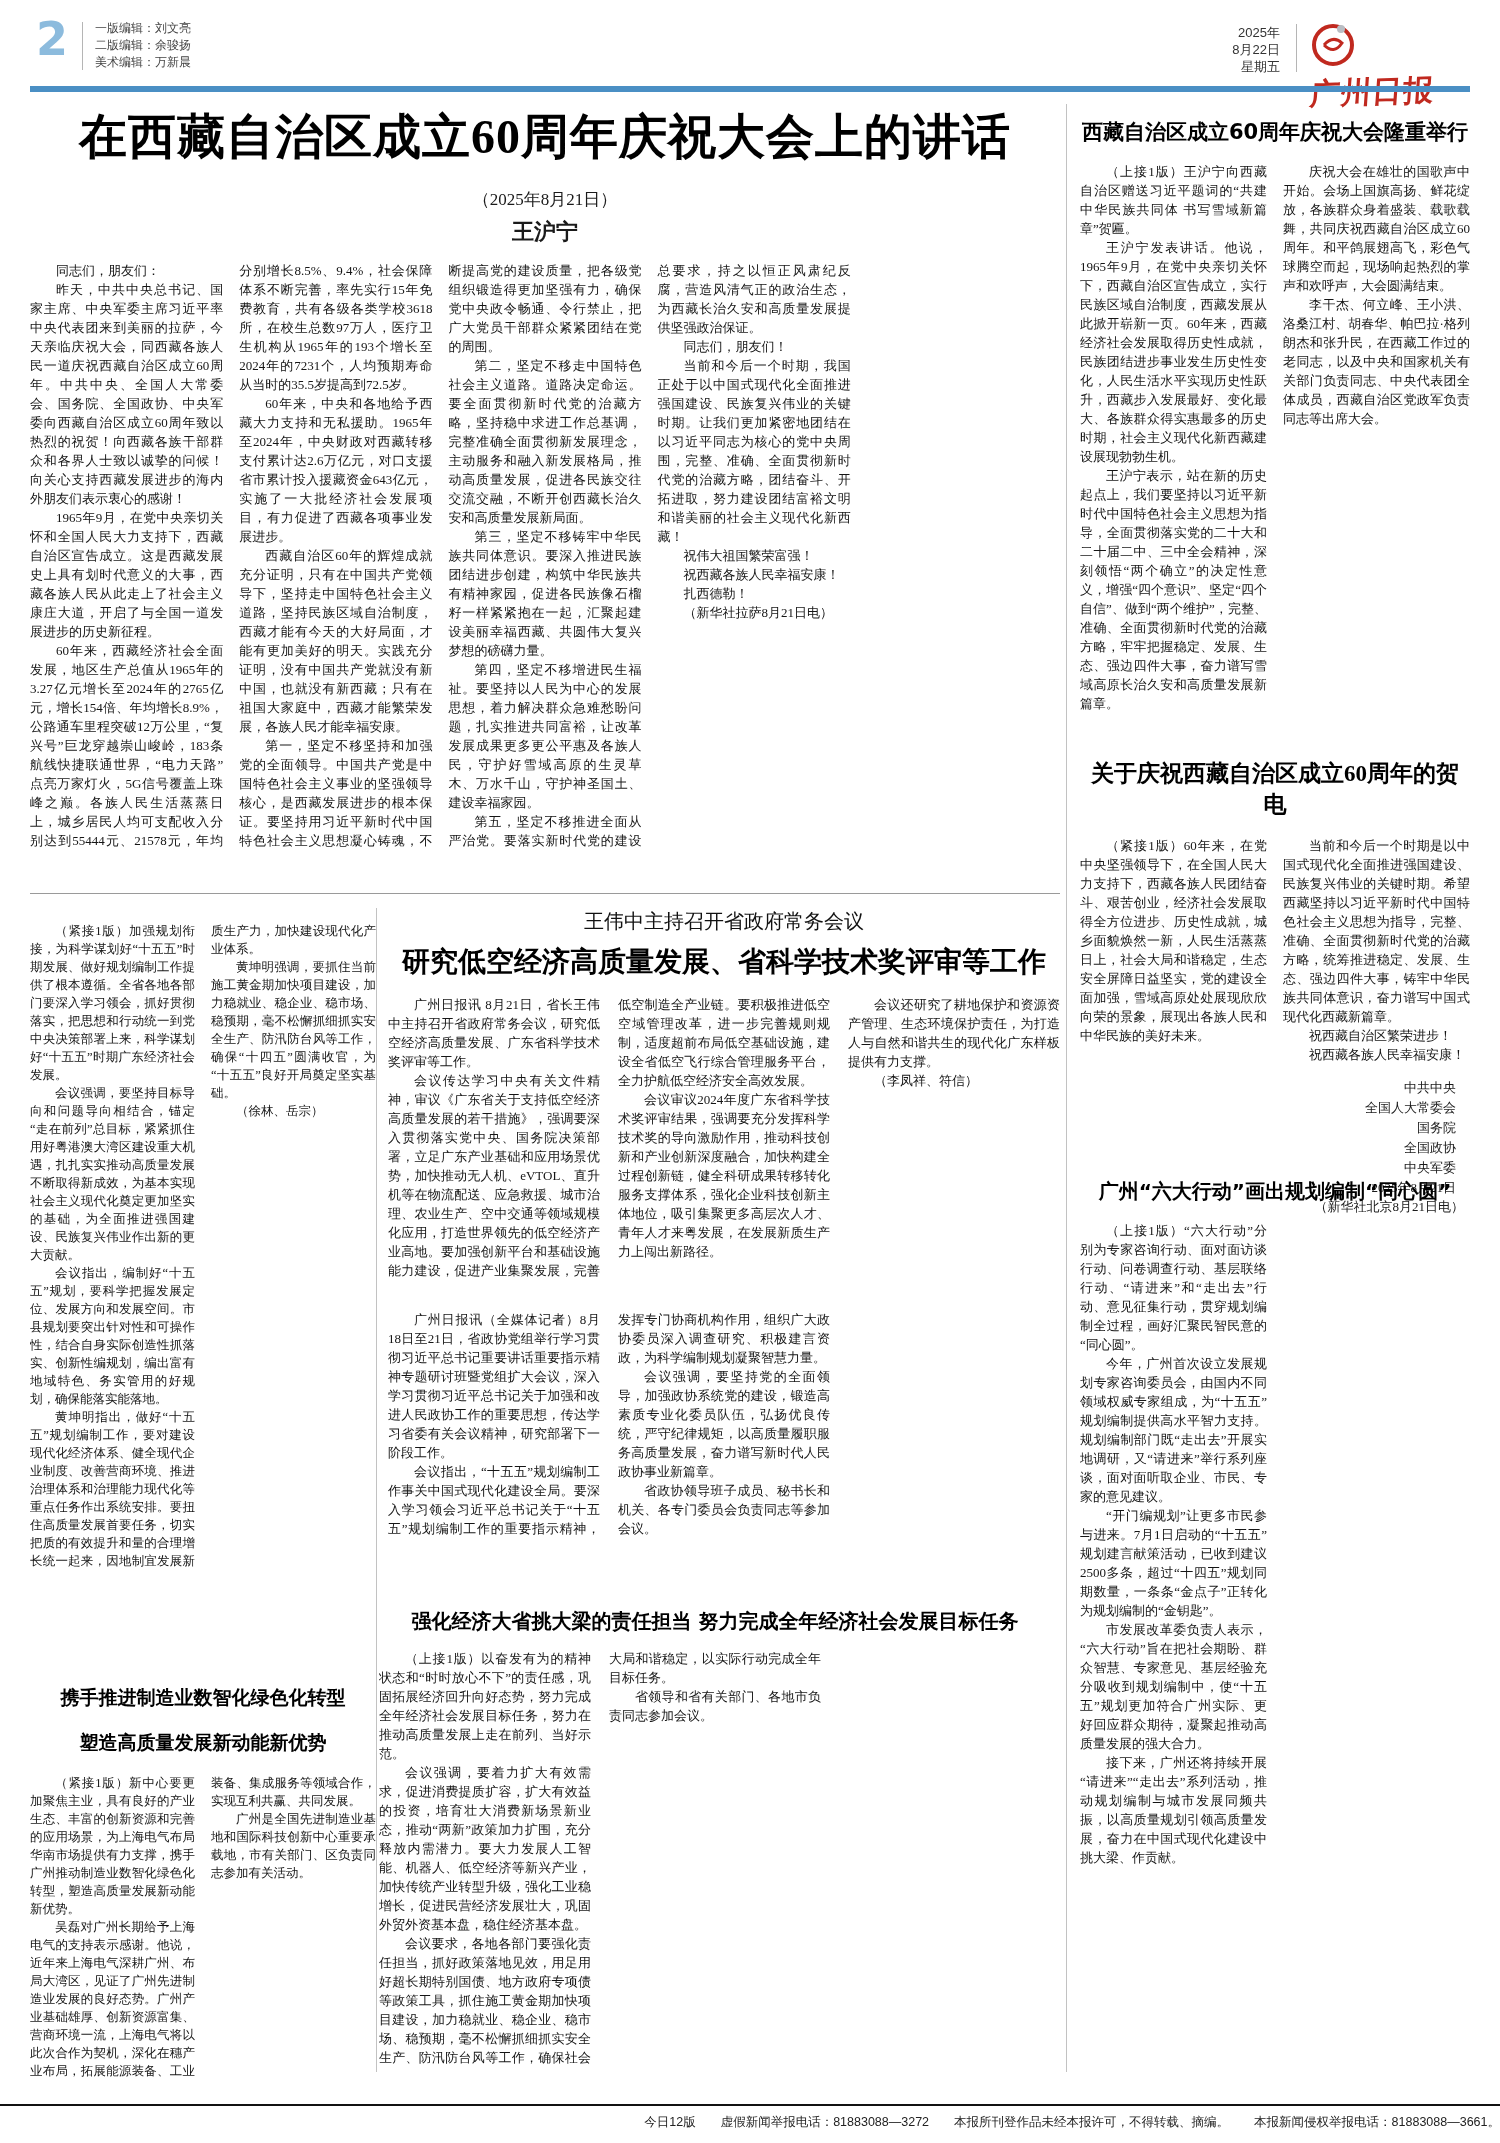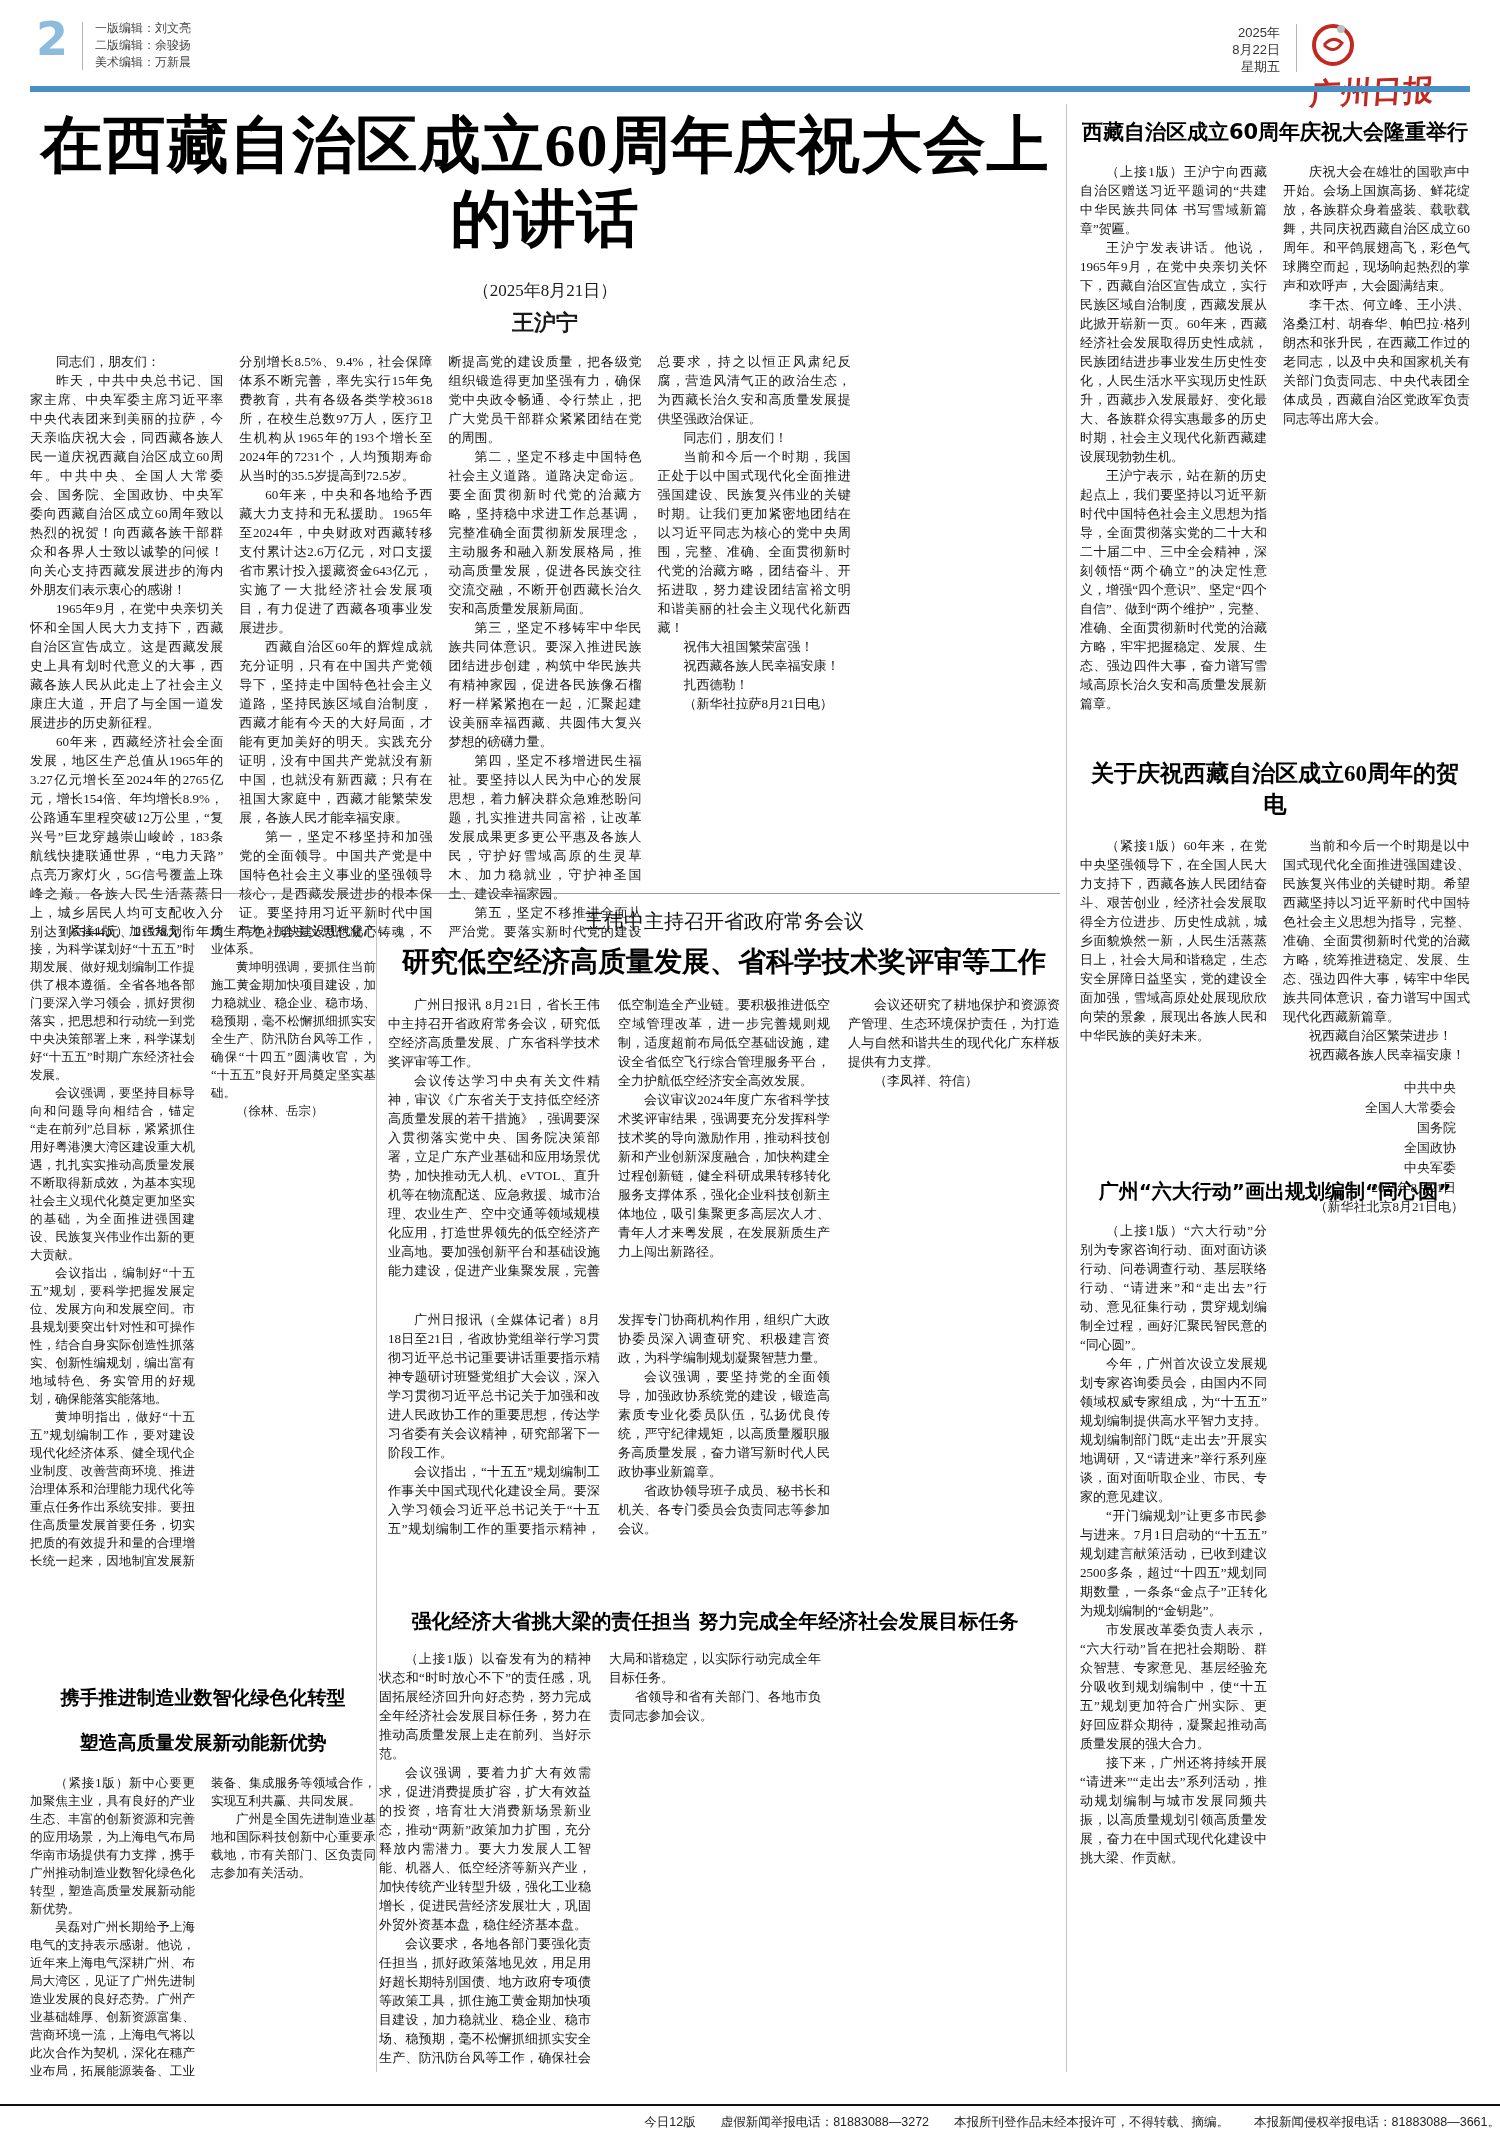--- a/index.html
+++ b/index.html
@@ -23,21 +23,21 @@
   .masthead .logo-circle{display:inline-block;vertical-align:middle;}
   .masthead .logo-text{display:inline-block;vertical-align:middle;font-size:30px;font-weight:900;
                        transform:skewX(-6deg) rotate(-2deg);letter-spacing:1px;}
   .accent-bar{position:absolute;left:30px;top:86px;width:1440px;height:6px;background:#4a8fc4;}
   
   .vrule{position:absolute;width:1px;background:#c2c2c2;}
   .hrule{position:absolute;height:1px;background:#9a9a9a;}
   
   .kicker{text-align:center;font-family:"DejaVu Sans","Liberation Sans",sans-serif;font-size:20px;
           color:#111;margin:0;}
-  h1.big-head{margin:0;text-align:center;font-size:62px;line-height:1.2;font-weight:900;color:#000;
+  h1.big-head{margin:0;text-align:center;font-size:48px;line-height:1.2;font-weight:900;color:#000;
               letter-spacing:1px;}
   .dateline{text-align:center;font-size:17px;margin:22px 0 0;}
   .author{text-align:center;font-size:22px;font-weight:bold;margin:6px 0 0;}
   .head-sans{font-family:"DejaVu Sans","Liberation Sans",sans-serif;font-weight:bold;color:#000;
              text-align:center;margin:0;}
   .head-serif{font-weight:bold;color:#000;text-align:center;margin:0;font-family:"Liberation Serif",serif;}
   .cols{column-fill:auto;overflow:hidden;text-align:justify;font-size:13px;line-height:19px;color:#151515;}
   .cols p{margin:0;text-indent:2em;}
   .c5{column-count:5;column-gap:16px;}
   .c3{column-count:3;column-gap:18px;}
@@ -91,21 +91,21 @@
     <div class="cols c5" style="height:600px;margin-top:14px;">
         <p>同志们，朋友们：</p>
         <p>昨天，中共中央总书记、国家主席、中央军委主席习近平率中央代表团来到美丽的拉萨，今天亲临庆祝大会，同西藏各族人民一道庆祝西藏自治区成立60周年。中共中央、全国人大常委会、国务院、全国政协、中央军委向西藏自治区成立60周年致以热烈的祝贺！向西藏各族干部群众和各界人士致以诚挚的问候！向关心支持西藏发展进步的海内外朋友们表示衷心的感谢！</p>
         <p>1965年9月，在党中央亲切关怀和全国人民大力支持下，西藏自治区宣告成立。这是西藏发展史上具有划时代意义的大事，西藏各族人民从此走上了社会主义康庄大道，开启了与全国一道发展进步的历史新征程。</p>
         <p>60年来，西藏经济社会全面发展，地区生产总值从1965年的3.27亿元增长至2024年的2765亿元，增长154倍、年均增长8.9%，公路通车里程突破12万公里，“复兴号”巨龙穿越崇山峻岭，183条航线快捷联通世界，“电力天路”点亮万家灯火，5G信号覆盖上珠峰之巅。各族人民生活蒸蒸日上，城乡居民人均可支配收入分别达到55444元、21578元，年均分别增长8.5%、9.4%，社会保障体系不断完善，率先实行15年免费教育，共有各级各类学校3618所，在校生总数97万人，医疗卫生机构从1965年的193个增长至2024年的7231个，人均预期寿命从当时的35.5岁提高到72.5岁。</p>
         <p>60年来，中央和各地给予西藏大力支持和无私援助。1965年至2024年，中央财政对西藏转移支付累计达2.6万亿元，对口支援省市累计投入援藏资金643亿元，实施了一大批经济社会发展项目，有力促进了西藏各项事业发展进步。</p>
         <p>西藏自治区60年的辉煌成就充分证明，只有在中国共产党领导下，坚持走中国特色社会主义道路，坚持民族区域自治制度，西藏才能有今天的大好局面，才能有更加美好的明天。实践充分证明，没有中国共产党就没有新中国，也就没有新西藏；只有在祖国大家庭中，西藏才能繁荣发展，各族人民才能幸福安康。</p>
         <p>第一，坚定不移坚持和加强党的全面领导。中国共产党是中国特色社会主义事业的坚强领导核心，是西藏发展进步的根本保证。要坚持用习近平新时代中国特色社会主义思想凝心铸魂，不断提高党的建设质量，把各级党组织锻造得更加坚强有力，确保党中央政令畅通、令行禁止，把广大党员干部群众紧紧团结在党的周围。</p>
         <p>第二，坚定不移走中国特色社会主义道路。道路决定命运。要全面贯彻新时代党的治藏方略，坚持稳中求进工作总基调，完整准确全面贯彻新发展理念，主动服务和融入新发展格局，推动高质量发展，促进各民族交往交流交融，不断开创西藏长治久安和高质量发展新局面。</p>
         <p>第三，坚定不移铸牢中华民族共同体意识。要深入推进民族团结进步创建，构筑中华民族共有精神家园，促进各民族像石榴籽一样紧紧抱在一起，汇聚起建设美丽幸福西藏、共圆伟大复兴梦想的磅礴力量。</p>
-        <p>第四，坚定不移增进民生福祉。要坚持以人民为中心的发展思想，着力解决群众急难愁盼问题，扎实推进共同富裕，让改革发展成果更多更公平惠及各族人民，守护好雪域高原的生灵草木、加力稳就业，守护神圣国土、建设幸福家园。</p>
+        <p>第四，坚定不移增进民生福祉。要坚持以人民为中心的发展思想，着力解决群众急难愁盼问题，扎实推进共同富裕，让改革发展成果更多更公平惠及各族人民，守护好雪域高原的生灵草木、万水千山，守护神圣国土、建设幸福家园。</p>
         <p>第五，坚定不移推进全面从严治党。要落实新时代党的建设总要求，持之以恒正风肃纪反腐，营造风清气正的政治生态，为西藏长治久安和高质量发展提供坚强政治保证。</p>
         <p>同志们，朋友们！</p>
         <p>当前和今后一个时期，我国正处于以中国式现代化全面推进强国建设、民族复兴伟业的关键时期。让我们更加紧密地团结在以习近平同志为核心的党中央周围，完整、准确、全面贯彻新时代党的治藏方略，团结奋斗、开拓进取，努力建设团结富裕文明和谐美丽的社会主义现代化新西藏！</p>
         <p>祝伟大祖国繁荣富强！</p>
         <p>祝西藏各族人民幸福安康！</p>
         <p>扎西德勒！</p>
         <p>（新华社拉萨8月21日电）</p>
       </div>
   </div>
 

